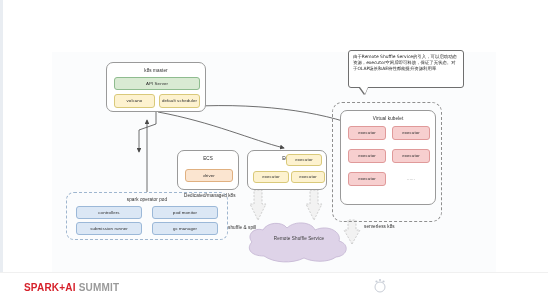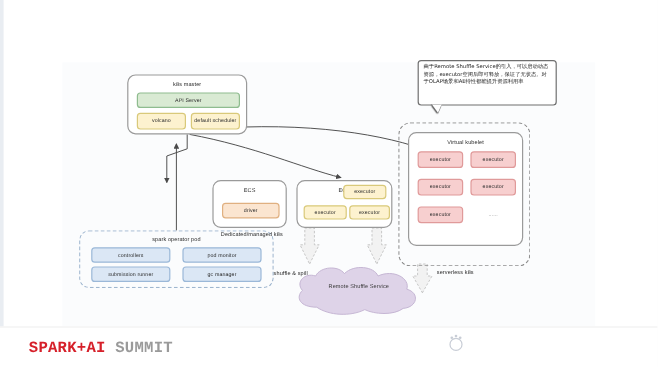--- a/index.html
+++ b/index.html
@@ -75,21 +75,21 @@
   .cloud-label{
     position:absolute;width:100%;text-align:center;top:16px;
     font-size:4.6px;color:#3a3a3a;letter-spacing:.1px;
   }
 
   
   .footer{position:absolute;left:0;bottom:0;width:548px;height:34px;background:#fff;}
   .footer-sep{position:absolute;left:0;top:0;width:548px;height:1px;background:#f0f0f0;}
   .sparklogo{
     position:absolute;left:24px;top:10px;
-    font-size:13px;font-weight:bold;letter-spacing:.2px;white-space:nowrap;font-family:Liberation Mono, monospace;
+    font-size:10px;font-weight:bold;letter-spacing:.2px;white-space:nowrap;
   }
   .sparklogo .red{color:#d6202a;}
   .sparklogo .grey{color:#9a9a9a;font-weight:bold;}
   .brand{position:absolute;right:8px;top:4px;text-align:right;}
   .brand-main{
     font-size:13px;color:#3b4a63;letter-spacing:.3px;white-space:nowrap;
     font-family:"DejaVu Sans","Liberation Sans",sans-serif;
   }
   .brand-tags{
     font-size:6.5px;font-weight:bold;color:#1b2a45;letter-spacing:.2px;

